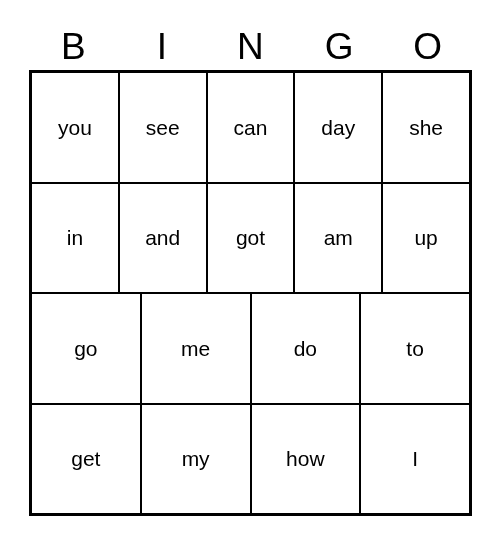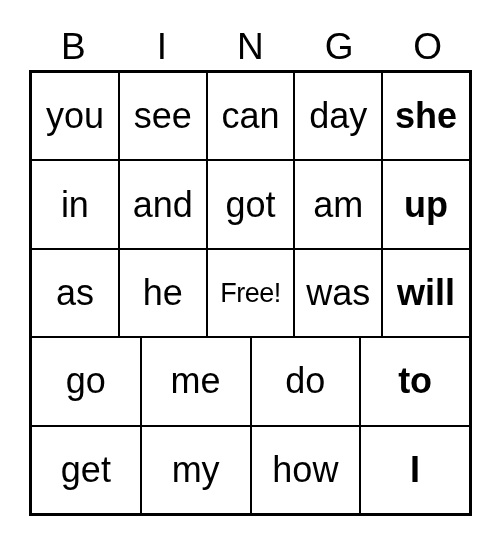--- a/index.html
+++ b/index.html
@@ -66,32 +66,31 @@
   .grid-row:last-child {
     border-bottom: none;
     border-radius: 10px;
   }
   .grid-cell {
     flex: 1 1 0;
     display: flex;
     align-items: center;
     justify-content: center;
     border-right: 2px solid #000000;
-    font-size: 36px;
+    font-size: 21px;
     line-height: 1;
     color: #000000;
     overflow: hidden;
     white-space: nowrap;
     min-width: 0;
     padding: 0 2px;
     box-sizing: border-box;
   }
   .grid-cell:last-child {
     border-right: none;
-    font-weight: bold;
   }
   .grid-cell.free-cell {
     font-size: 27px;
     letter-spacing: -0.5px;
   }
 </style>
 </head>
 <body>
 
 <div id="bingo-card">
@@ -115,27 +114,20 @@
     </div>
 
     <div class="grid-row">
       <div class="grid-cell">in</div>
       <div class="grid-cell">and</div>
       <div class="grid-cell">got</div>
       <div class="grid-cell">am</div>
       <div class="grid-cell">up</div>
     </div>
 
-    <div class="grid-row">
-      <div class="grid-cell">as</div>
-      <div class="grid-cell">he</div>
-      <div class="grid-cell free-cell">Free!</div>
-      <div class="grid-cell">was</div>
-      <div class="grid-cell">will</div>
-    </div>
 
     <div class="grid-row">
       <div class="grid-cell">go</div>
       <div class="grid-cell">me</div>
       <div class="grid-cell">do</div>
       <div class="grid-cell">to</div>
     </div>
 
     <div class="grid-row">
       <div class="grid-cell">get</div>

